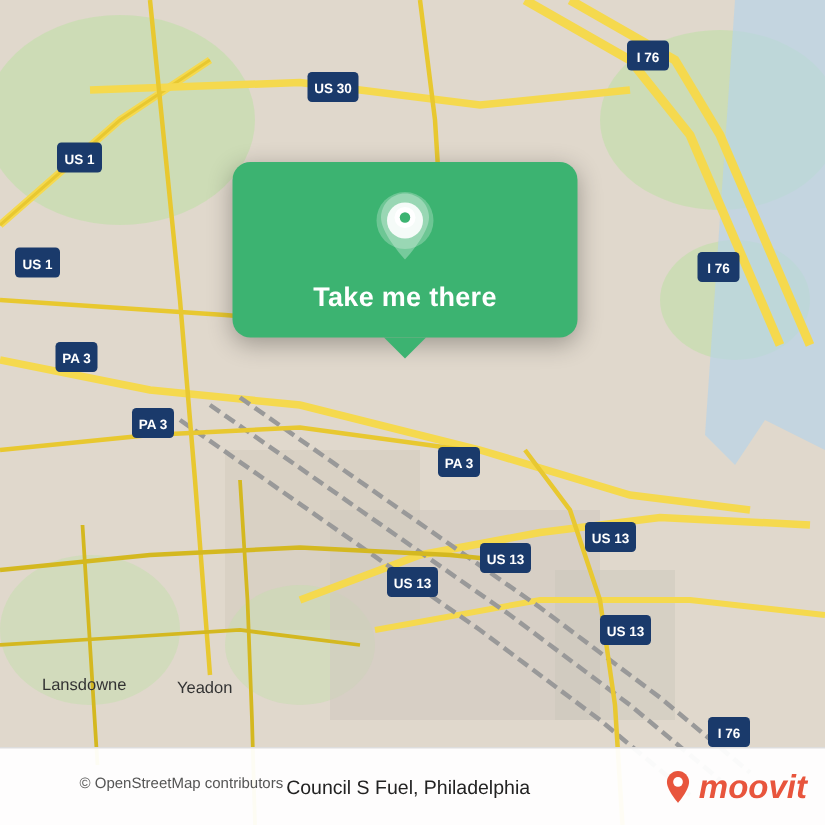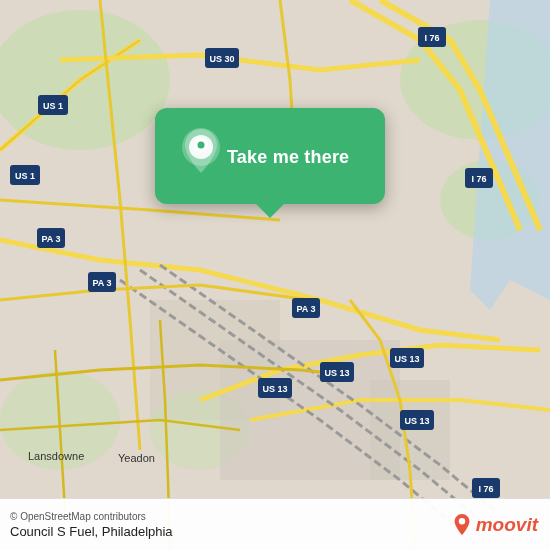--- a/index.html
+++ b/index.html
@@ -30,21 +30,21 @@
 
     
     .location-card {
       position: absolute;
       top: 108px;
       left: 155px;
       width: 230px;
       background: #3cb371;
       border-radius: 12px;
       display: flex;
-      flex-direction: row;
+      flex-direction: column;
       align-items: center;
       padding: 18px 20px 16px;
       box-shadow: 0 4px 16px rgba(0,0,0,0.3);
       z-index: 10;
     }
 
     .location-card::after {
       content: '';
       position: absolute;
       bottom: -14px;
@@ -92,30 +92,31 @@
       align-items: center;
       gap: 4px;
     }
 
     .moovit-pin {
       width: 20px;
       height: 24px;
     }
 
     .moovit-text {
-      font-size: 19px;
+      font-size: 22px;
       font-weight: 700;
       color: #e8553d;
       font-style: italic;
     }
 
     .left-bottom {
       display: flex;
-      flex-direction: column;
+      flex-direction: row;
       gap: 2px;
+      margin-left: 43px;
     }
 
     .copyright {
       font-size: 10px;
       color: #555;
     }
 
     .place-name {
       font-size: 13px;
       font-weight: 400;

